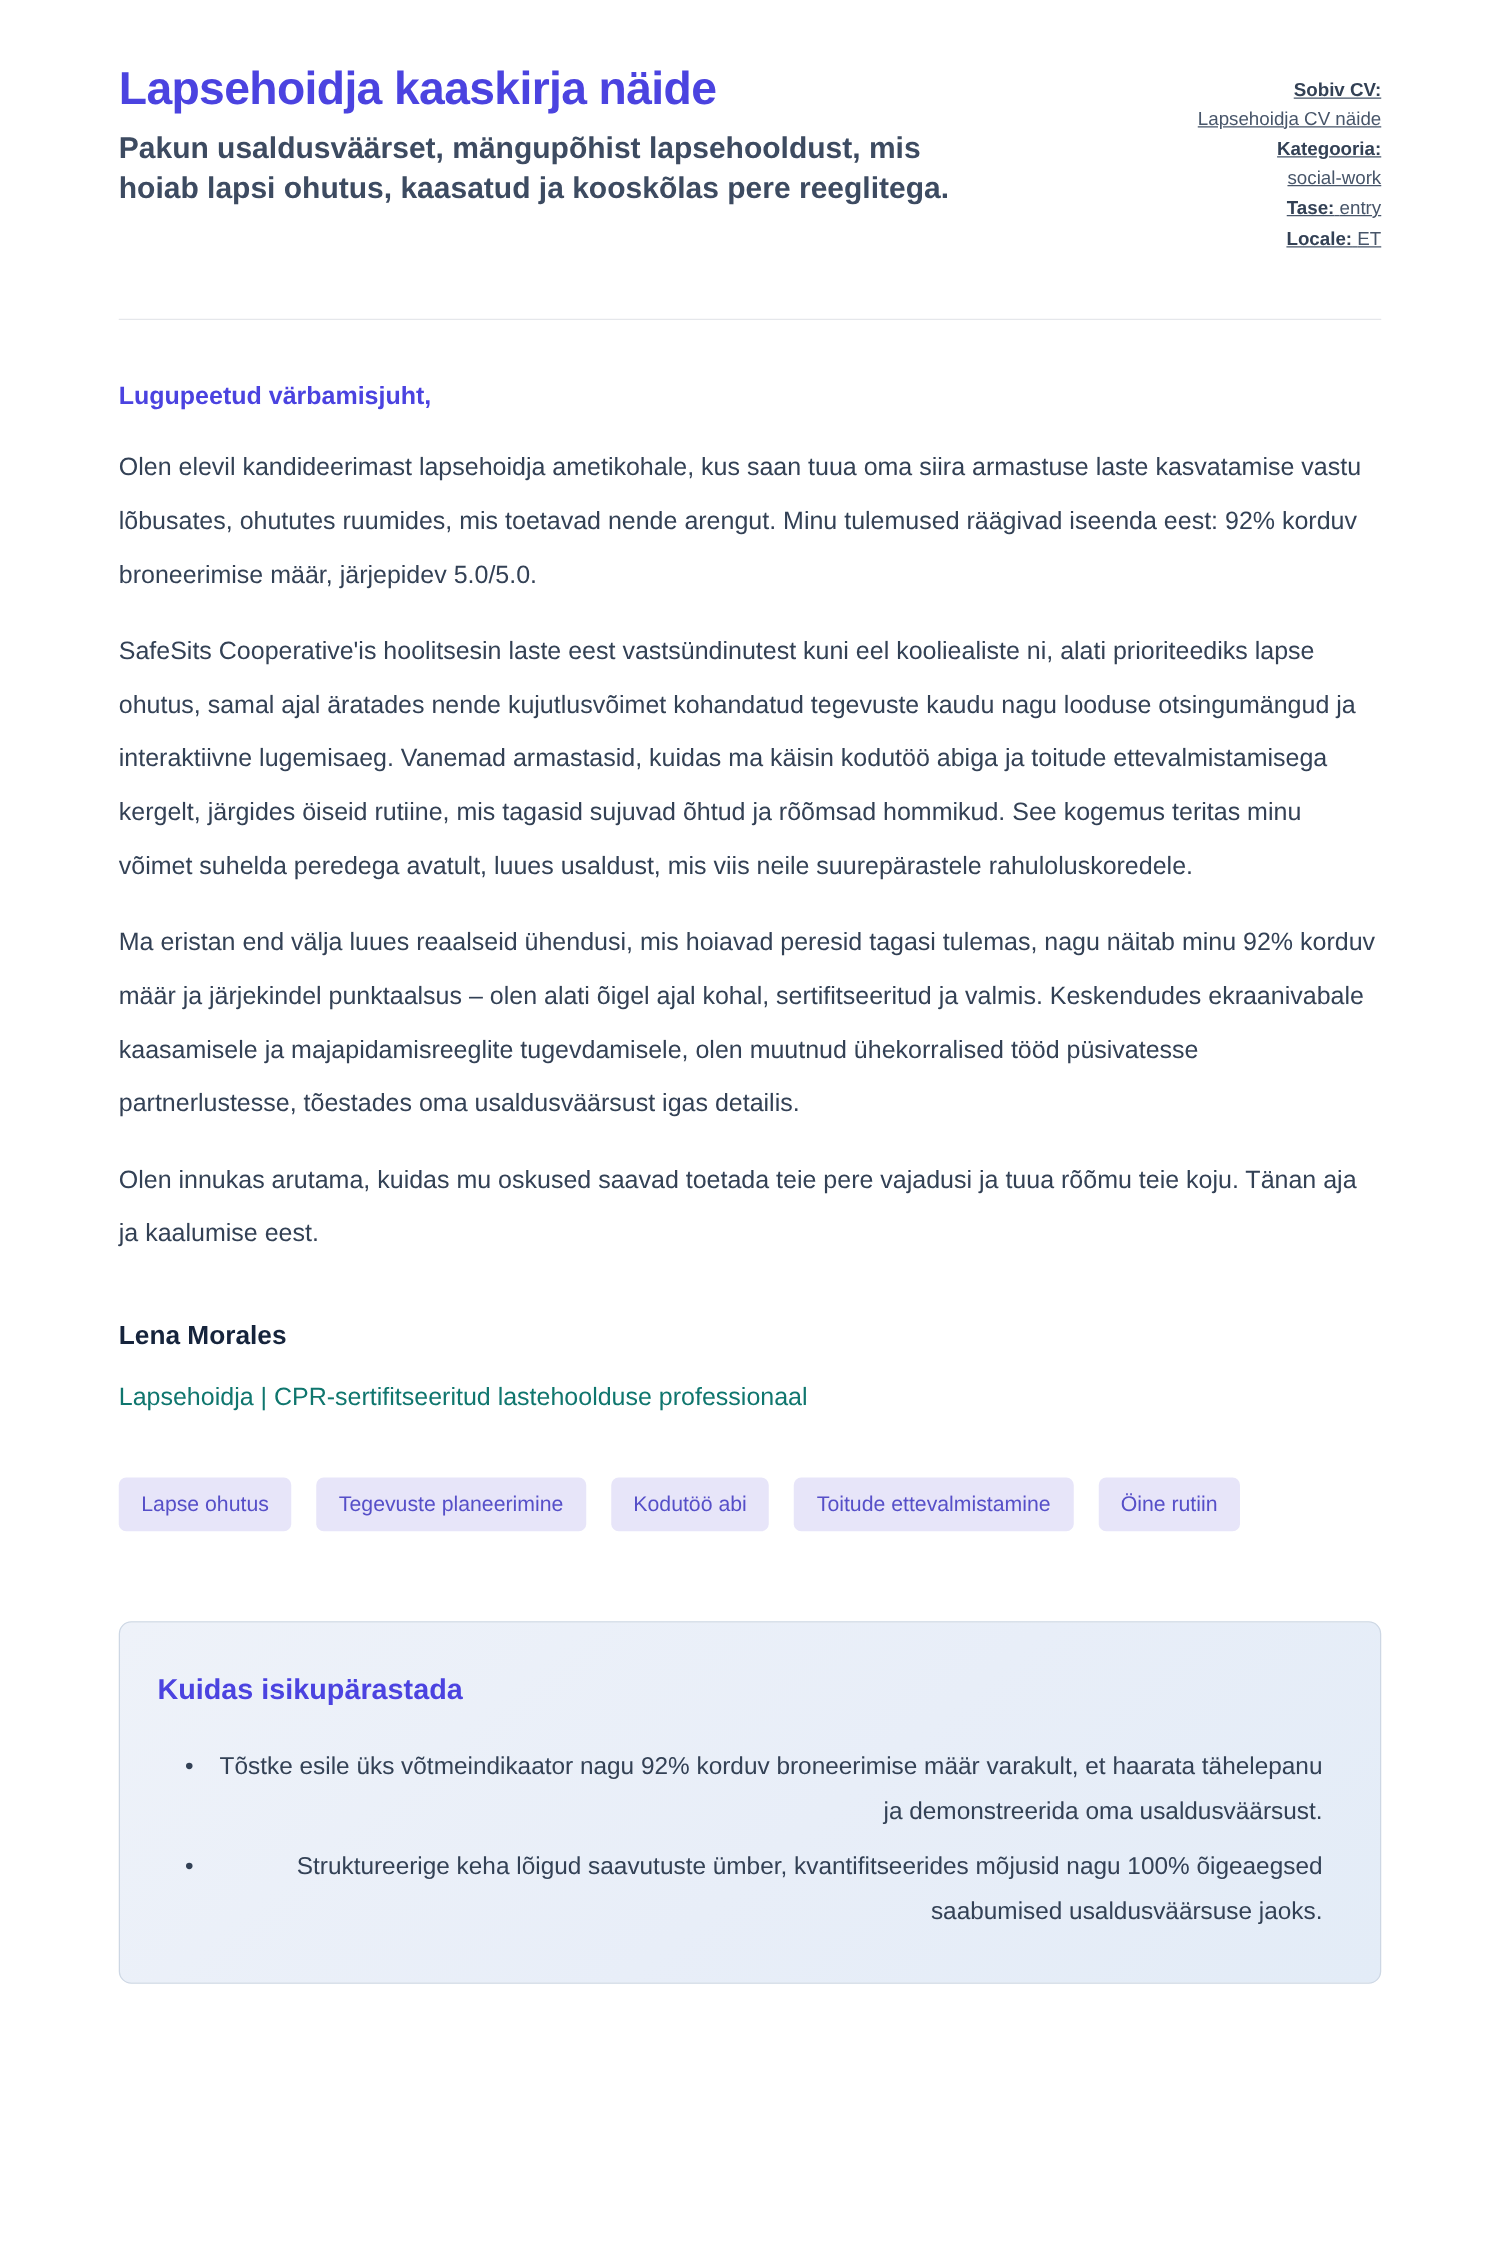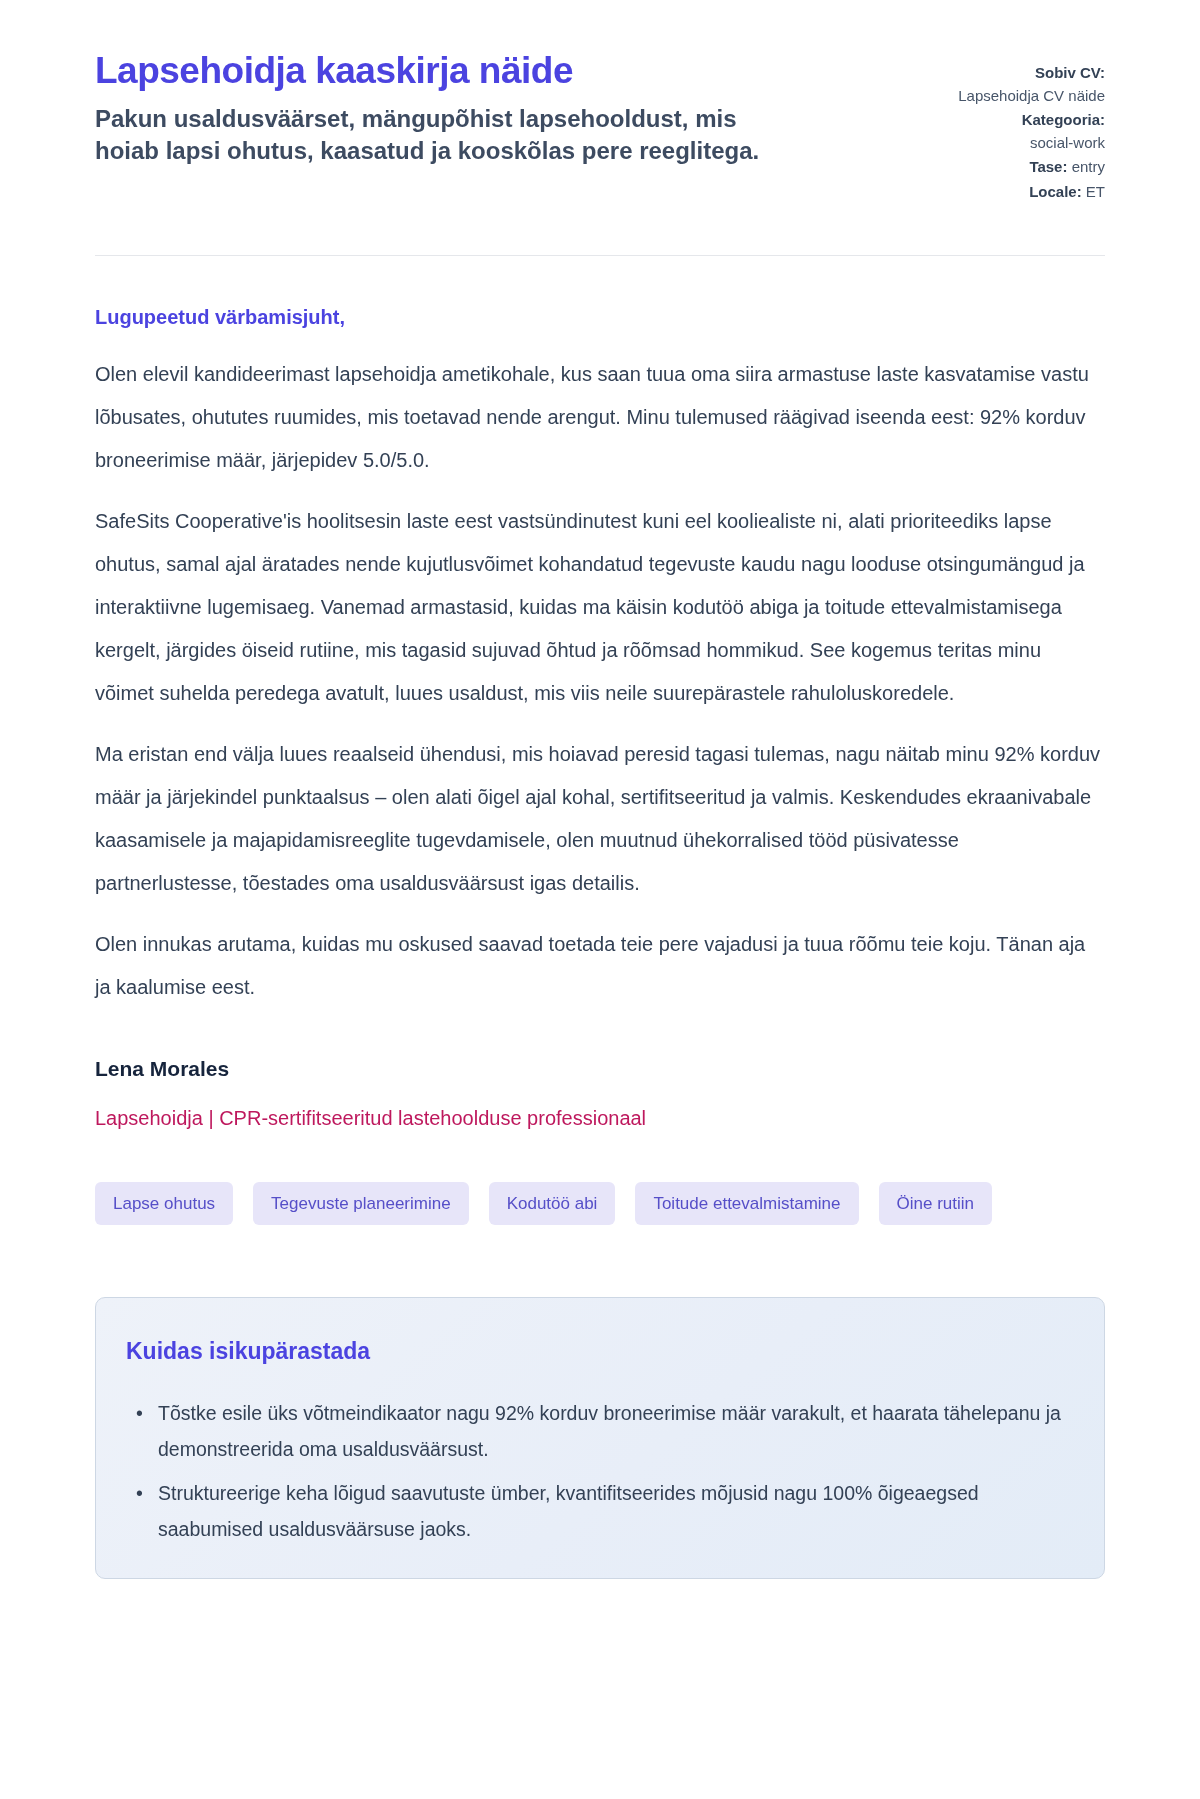--- a/index.html
+++ b/index.html
@@ -42,21 +42,21 @@
   }
   .meta {
     width: 175px;
     flex-shrink: 0;
     text-align: right;
     font-size: 15px;
     line-height: 1.5;
     color: #475569;
     padding-top: 12px;
   }
-  .meta-row { margin-bottom: 2px; }
+  .meta-row { margin-bottom: 2px; text-decoration: underline; }
   .meta-label { font-weight: bold; color: #334155; }
   .meta-label.block { display: block; }
   .divider {
     border: none;
     border-top: 1px solid #e5e7eb;
     margin: 50px 0 0 0;
   }
   
   .greeting {
     margin: 40px 0 14px 0;
@@ -74,21 +74,21 @@
   .sig-name {
     margin: 46px 0 0 0;
     font-size: 21px;
     font-weight: bold;
     color: #16243c;
     line-height: 1.3;
   }
   .sig-title {
     margin: 22px 0 0 0;
     font-size: 20px;
-    color: #be185d;
+    color: #0f766e;
     line-height: 1.4;
   }
   
   .chips {
     margin-top: 50px;
     display: flex;
     flex-wrap: wrap;
     gap: 20px;
   }
   .chip {
@@ -110,23 +110,24 @@
     padding: 40px 30px 22px 30px;
     box-sizing: border-box;
   }
   .tips-title {
     margin: 0 0 30px 0;
     font-size: 23px;
     font-weight: bold;
     color: #4b43e0;
   }
   .tips-list {
-    margin: 4px;
+    margin: 16px;
     padding: 0;
     list-style: none;
+    text-align: right;
   }
   .tip-item {
     position: relative;
     padding-left: 28px;
     margin-bottom: 8px;
     font-size: 19.5px;
     line-height: 1.85;
     color: #334155;
   }
   .tip-item::before {

